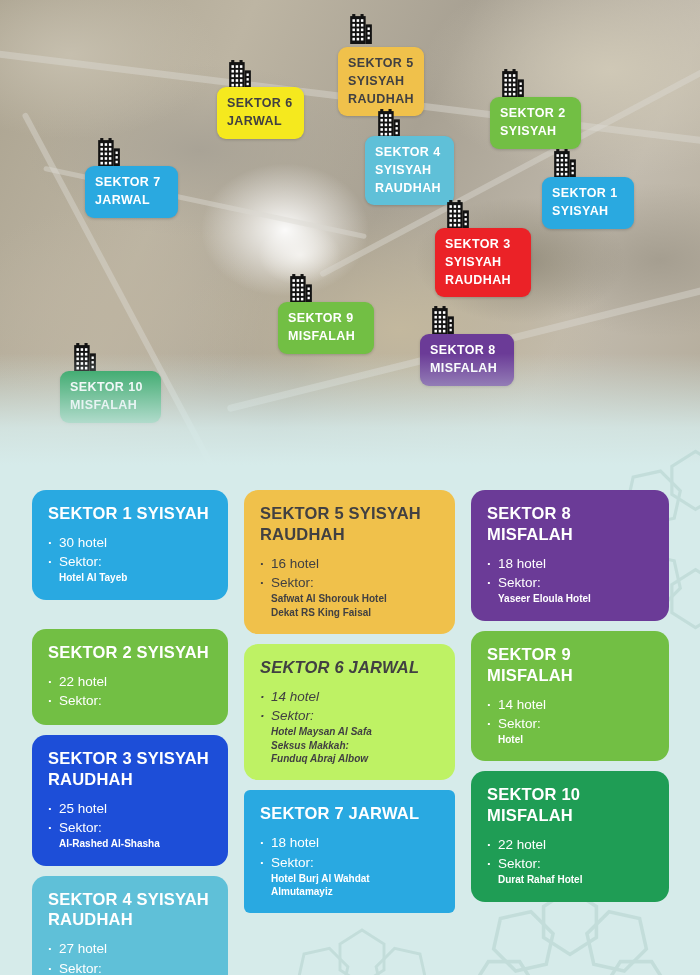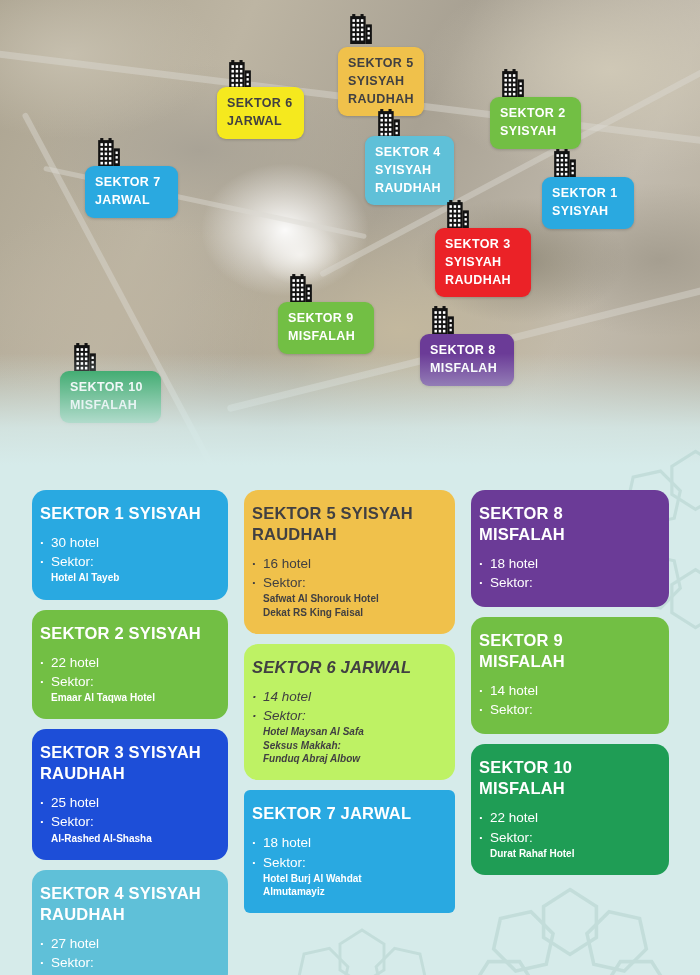--- a/index.html
+++ b/index.html
@@ -42,21 +42,21 @@
   
   .cards{
     position:absolute;left:32px;top:490px;width:637px;
     display:flex;gap:16px;align-items:flex-start;
   }
   .col{display:flex;flex-direction:column;gap:10px;}
   .col-1{width:196px;}
   .col-2{width:211px;}
   .col-3{width:198px;}
   .card{
-    border-radius:14px;padding:13px 16px 15px 8px;box-sizing:border-box;width:100%;
+    border-radius:14px;padding:13px 16px 15px 16px;box-sizing:border-box;width:100%;
   }
   .card-title{font-weight:bold;font-size:16.5px;line-height:1.27;letter-spacing:.2px;margin-bottom:9px;}
   .bullet-row{font-size:13.5px;line-height:1.42;display:flex;}
   .bullet{width:11px;flex:0 0 11px;text-align:left;font-weight:bold;}
   .name-line{font-weight:bold;font-size:10px;line-height:1.34;padding-left:11px;}
 </style>
 </head>
 <body>
 
 <div class="map">
@@ -425,33 +425,32 @@
         <div class="bullet-row">
           <span class="bullet">·</span>
           <span>30 hotel</span>
         </div>
         <div class="bullet-row">
           <span class="bullet">·</span>
           <span>Sektor:</span>
         </div>
         <div class="name-line">Hotel Al Tayeb</div>
       </div>
-      <div class="card" style="background: rgb(114, 191, 68); color: rgb(255, 255, 255);">
+      <div class="card" style="background: rgb(114, 191, 68); color: rgb(255, 255, 255); margin-top: 19px;">
         <div class="card-title">
           <div>SEKTOR 2 SYISYAH</div>
         </div>
         <div class="bullet-row">
           <span class="bullet">·</span>
           <span>22 hotel</span>
         </div>
         <div class="bullet-row">
           <span class="bullet">·</span>
           <span>Sektor:</span>
         </div>
-        <div class="name-line">Emaar Al Taqwa Hotel</div>
       </div>
       <div class="card" style="background: #1d4ed8; color: rgb(255, 255, 255);">
         <div class="card-title">
           <div>SEKTOR 3 SYISYAH</div>
           <div>RAUDHAH</div>
         </div>
         <div class="bullet-row">
           <span class="bullet">·</span>
           <span>25 hotel</span>
         </div>
@@ -531,34 +530,36 @@
           <div>SEKTOR 8 MISFALAH</div>
         </div>
         <div class="bullet-row">
           <span class="bullet">·</span>
           <span>18 hotel</span>
         </div>
         <div class="bullet-row">
           <span class="bullet">·</span>
           <span>Sektor:</span>
         </div>
+        <div class="name-line">Yaseer Eloula Hotel</div>
       </div>
       <div class="card" style="background: rgb(114, 191, 68); color: rgb(255, 255, 255);">
         <div class="card-title">
           <div>SEKTOR 9</div>
           <div>MISFALAH</div>
         </div>
         <div class="bullet-row">
           <span class="bullet">·</span>
           <span>14 hotel</span>
         </div>
         <div class="bullet-row">
           <span class="bullet">·</span>
           <span>Sektor:</span>
         </div>
+        <div class="name-line">Hotel</div>
       </div>
       <div class="card" style="background: rgb(31, 157, 85); color: rgb(255, 255, 255);">
         <div class="card-title">
           <div>SEKTOR 10</div>
           <div>MISFALAH</div>
         </div>
         <div class="bullet-row">
           <span class="bullet">·</span>
           <span>22 hotel</span>
         </div>

